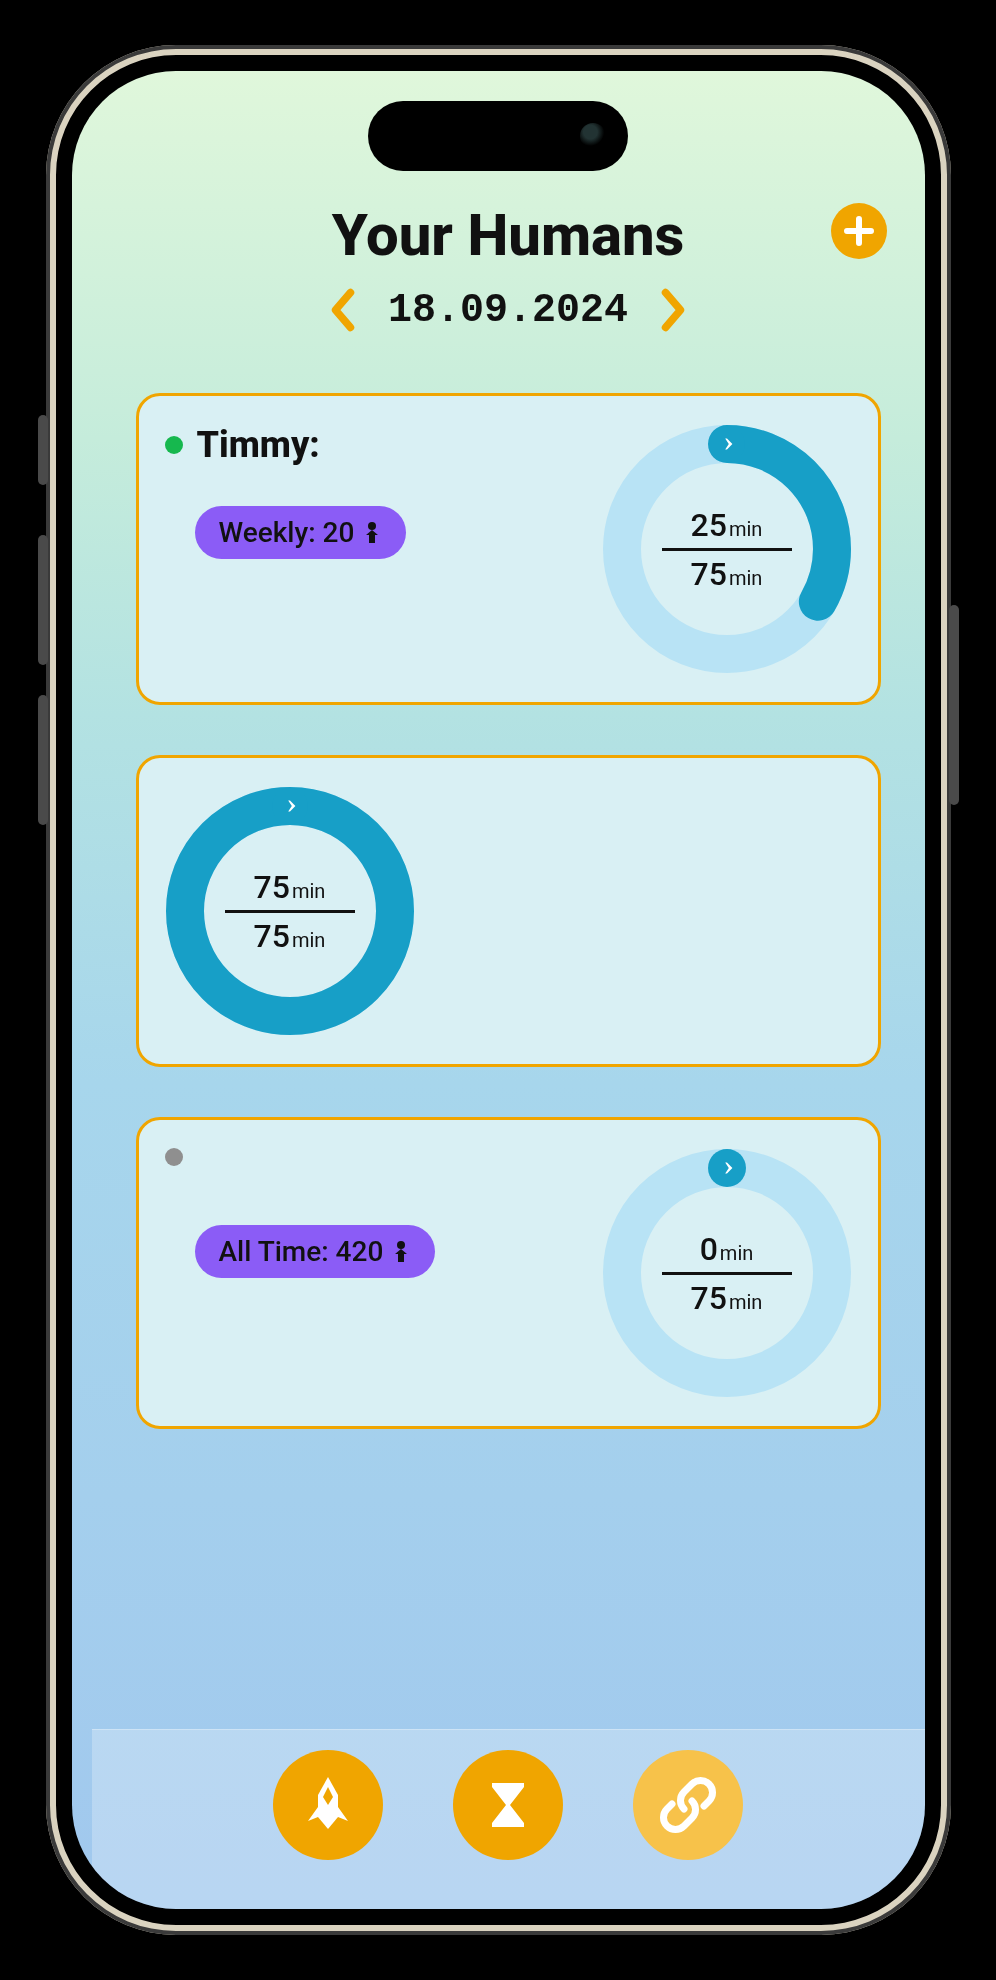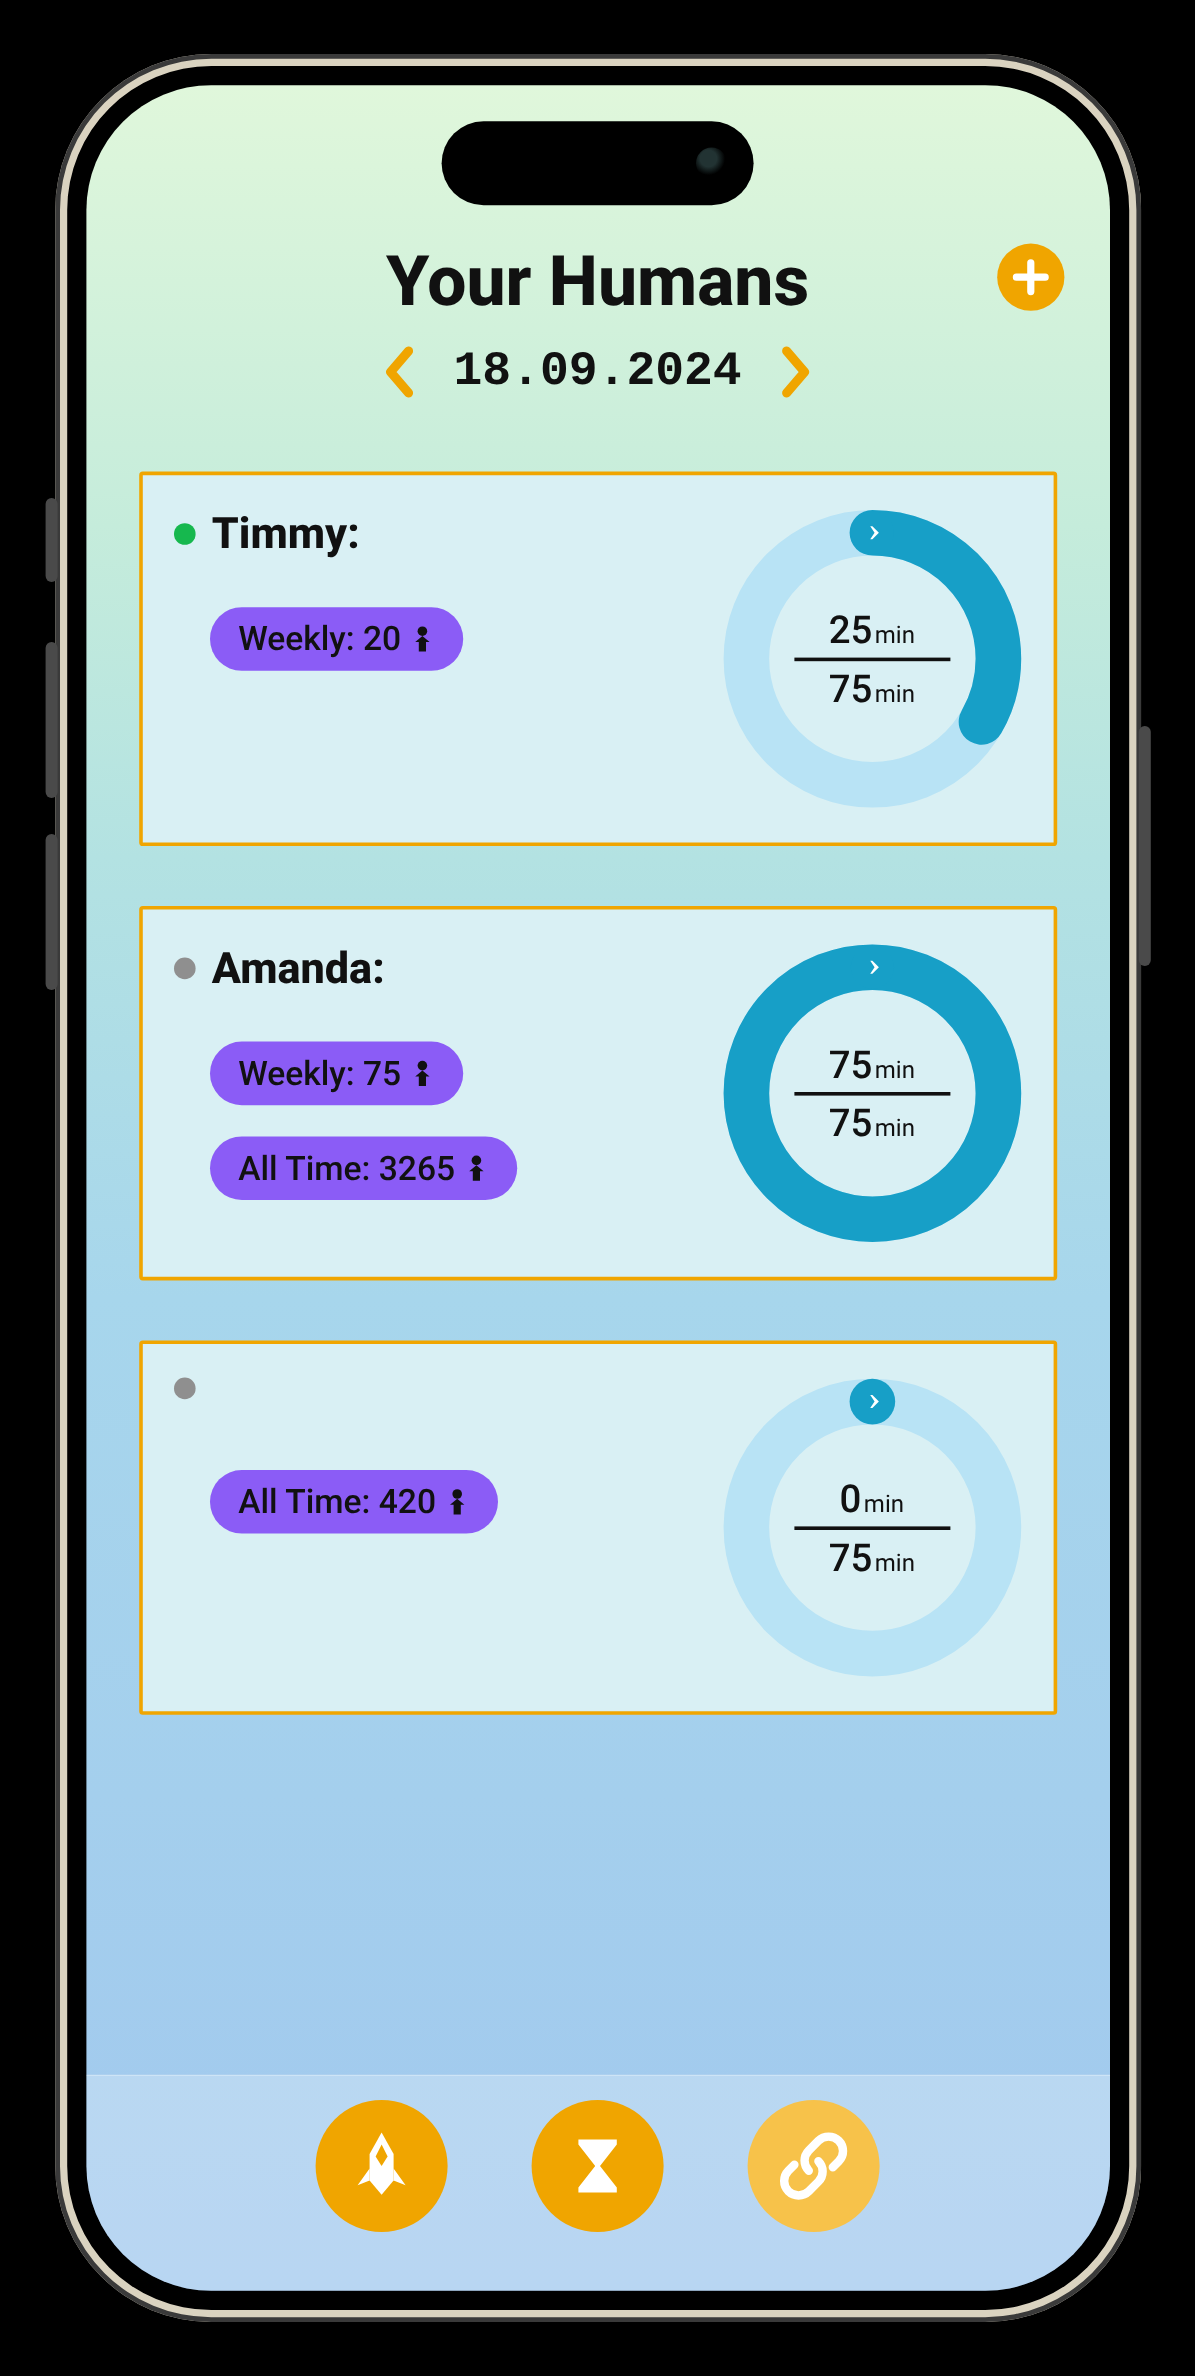--- a/index.html
+++ b/index.html
@@ -30,20 +30,21 @@
 
   .screen {
     width: 100%;
     height: 100%;
     border-radius: 104px;
     overflow: hidden;
     position: relative;
     background: linear-gradient(180deg, #e0f7db 0%, #c5ecdb 20%, #b3e2e2 35%, #a7d6ec 55%, #a1c8ee 100%);
     display: flex;
     flex-direction: column;
+    padding-left: 20px;
   }
   .notch {
     position: absolute;
     top: 30px;
     left: 50%;
     transform: translateX(-50%);
     width: 260px;
     height: 70px;
     background: #000;
     border-radius: 40px;
@@ -95,21 +96,21 @@
     gap: 30px;
     margin-bottom: 60px;
     font-family: Liberation Mono, monospace;
   }
   .date-row .chev { width: 30px; height: 46px; }
   .date-text { font-size: 40px; font-weight: 700; color: #111; }
 
   
   .card {
     border: 3px solid #f0a500;
-    border-radius: 3px;
+    border-radius: 24px;
     background: #d9f0f4;
     padding: 28px 26px;
     margin-bottom: 50px;
     display: flex;
     gap: 20px;
   }
   .card-left { flex: 1; }
   .card-name-row {
     display: flex;
     align-items: center;
@@ -254,36 +255,20 @@
                   <span class="ring-unit">min</span>
                 </div>
                 <div class="ring-sep"></div>
                 <div class="ring-val-row">
                   <span class="ring-num">75</span>
                   <span class="ring-unit">min</span>
                 </div>
               </div></div>
           </div>
           <div class="card">
-            <div class="card-left"><div class="card-name-row">
-                <span class="status-dot offline"></span>
-                <span class="card-name">Amanda:</span>
-              </div><div class="pill">
-                <span>Weekly: 75</span>
-                <svg viewBox="0 0 20 24">
-                  <circle cx="10" cy="5" r="4" fill="#111"></circle>
-                  <path d="M10 9 L16 14 L13 14 L13 22 L7 22 L7 14 L4 14 Z" fill="#111"></path>
-                </svg>
-              </div><br><div class="pill">
-                <span>All Time: 3265</span>
-                <svg viewBox="0 0 20 24">
-                  <circle cx="10" cy="5" r="4" fill="#111"></circle>
-                  <path d="M10 9 L16 14 L13 14 L13 22 L7 22 L7 14 L4 14 Z" fill="#111"></path>
-                </svg>
-              </div></div>
             <div class="ring-wrap"><svg class="ring" viewBox="0 0 250 250">
                 <circle class="ring-track" cx="125" cy="125" r="105" fill="none" stroke-width="38"></circle>
                 <circle class="ring-prog" cx="125" cy="125" r="105" fill="none" stroke-width="38" stroke-dasharray="659.7344572538566 659.7344572538566"></circle>
               </svg><div class="ring-marker" style="left:107px; top:2px;">
                 <svg viewBox="0 0 20 20">
                   <path fill="#fff" d="M2 10 L12 10 L8 4 L10 4 L16 10 L10 16 L8 16 L12 10 Z"></path>
                 </svg>
               </div><div class="ring-center">
                 <div class="ring-val-row">
                   <span class="ring-num">75</span>

